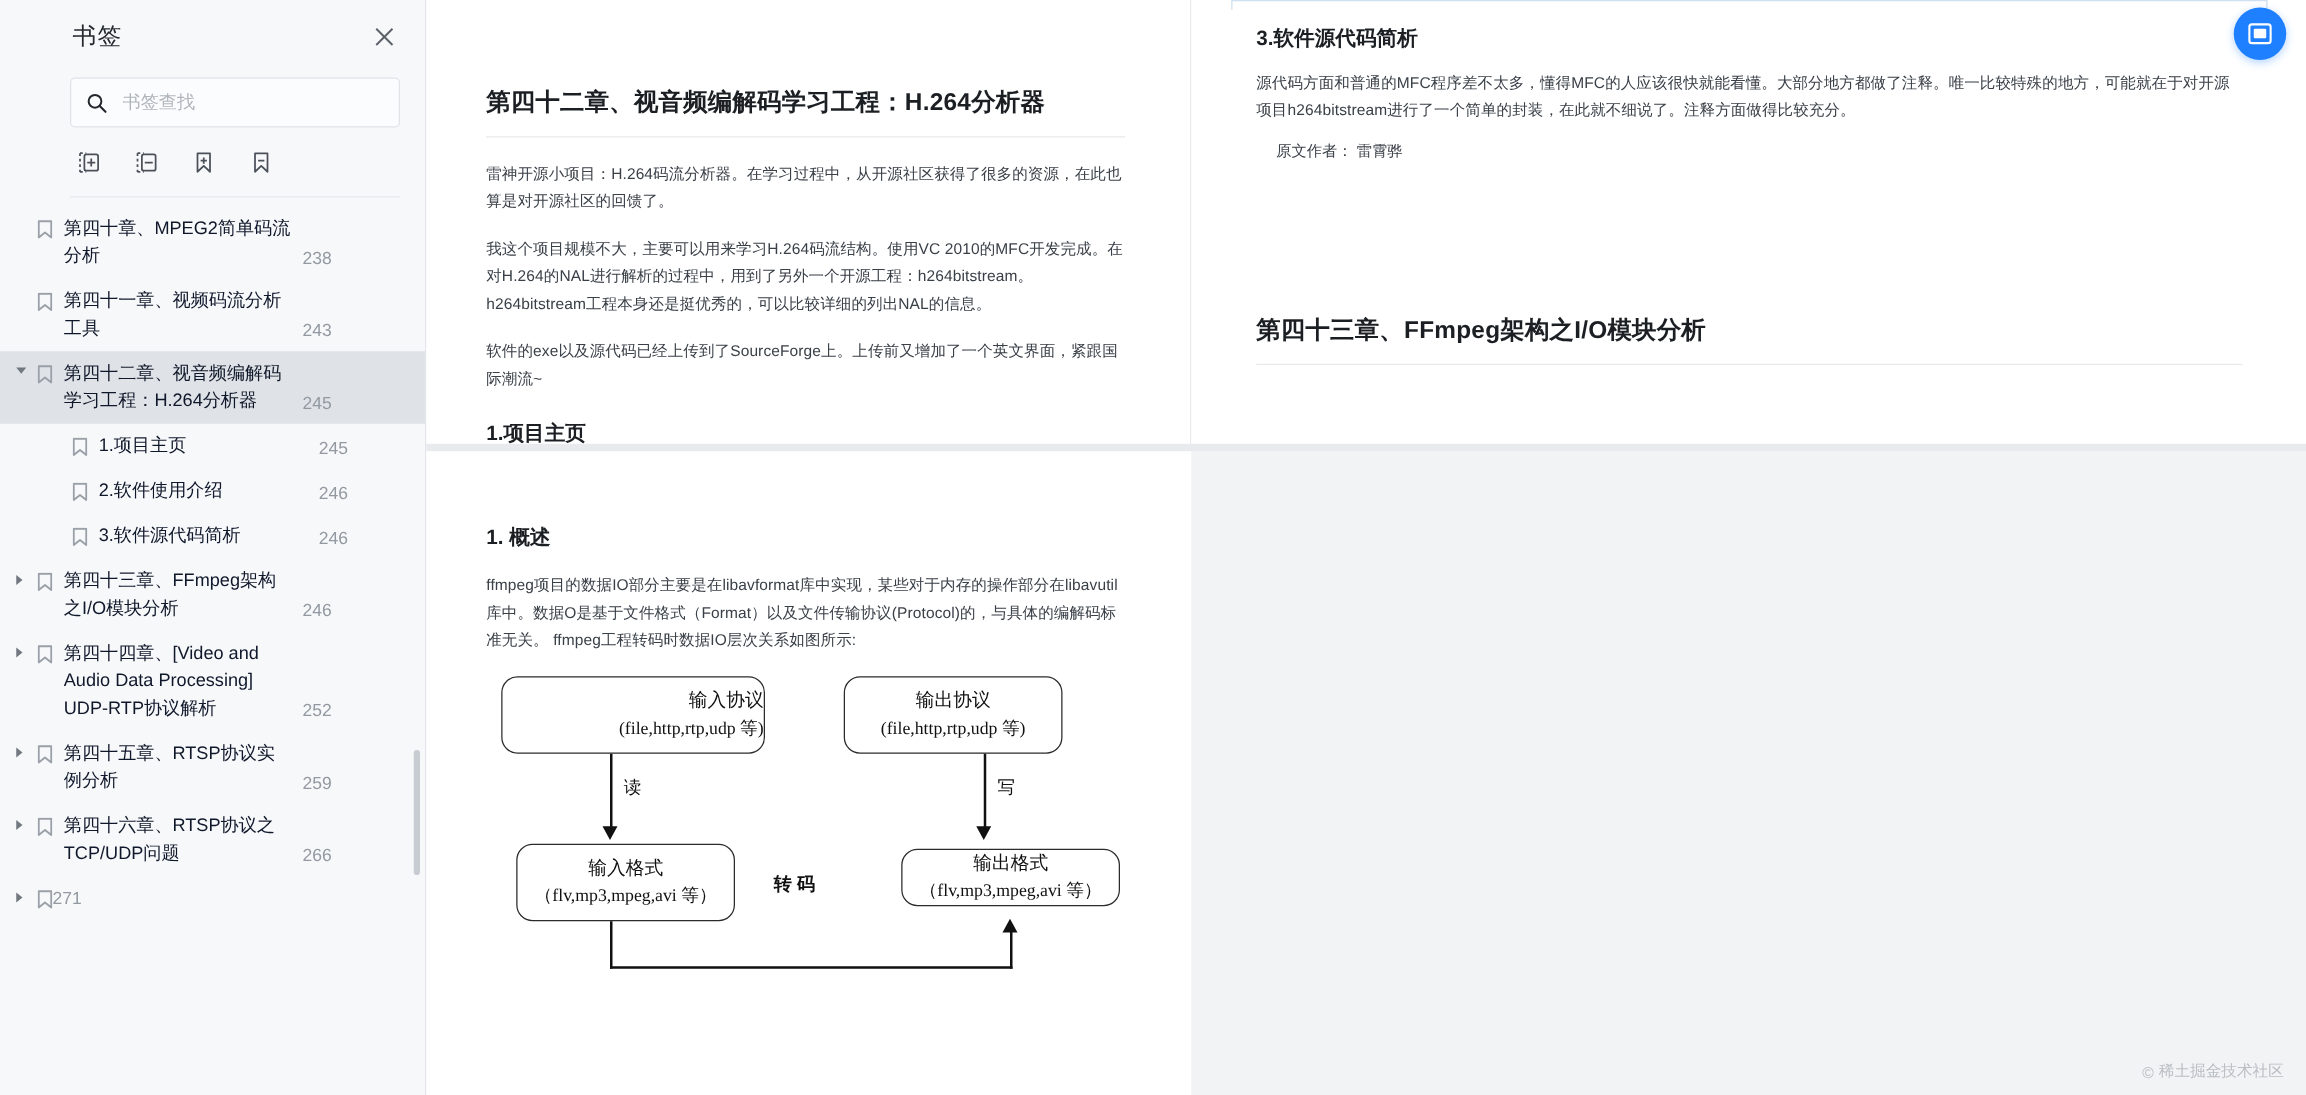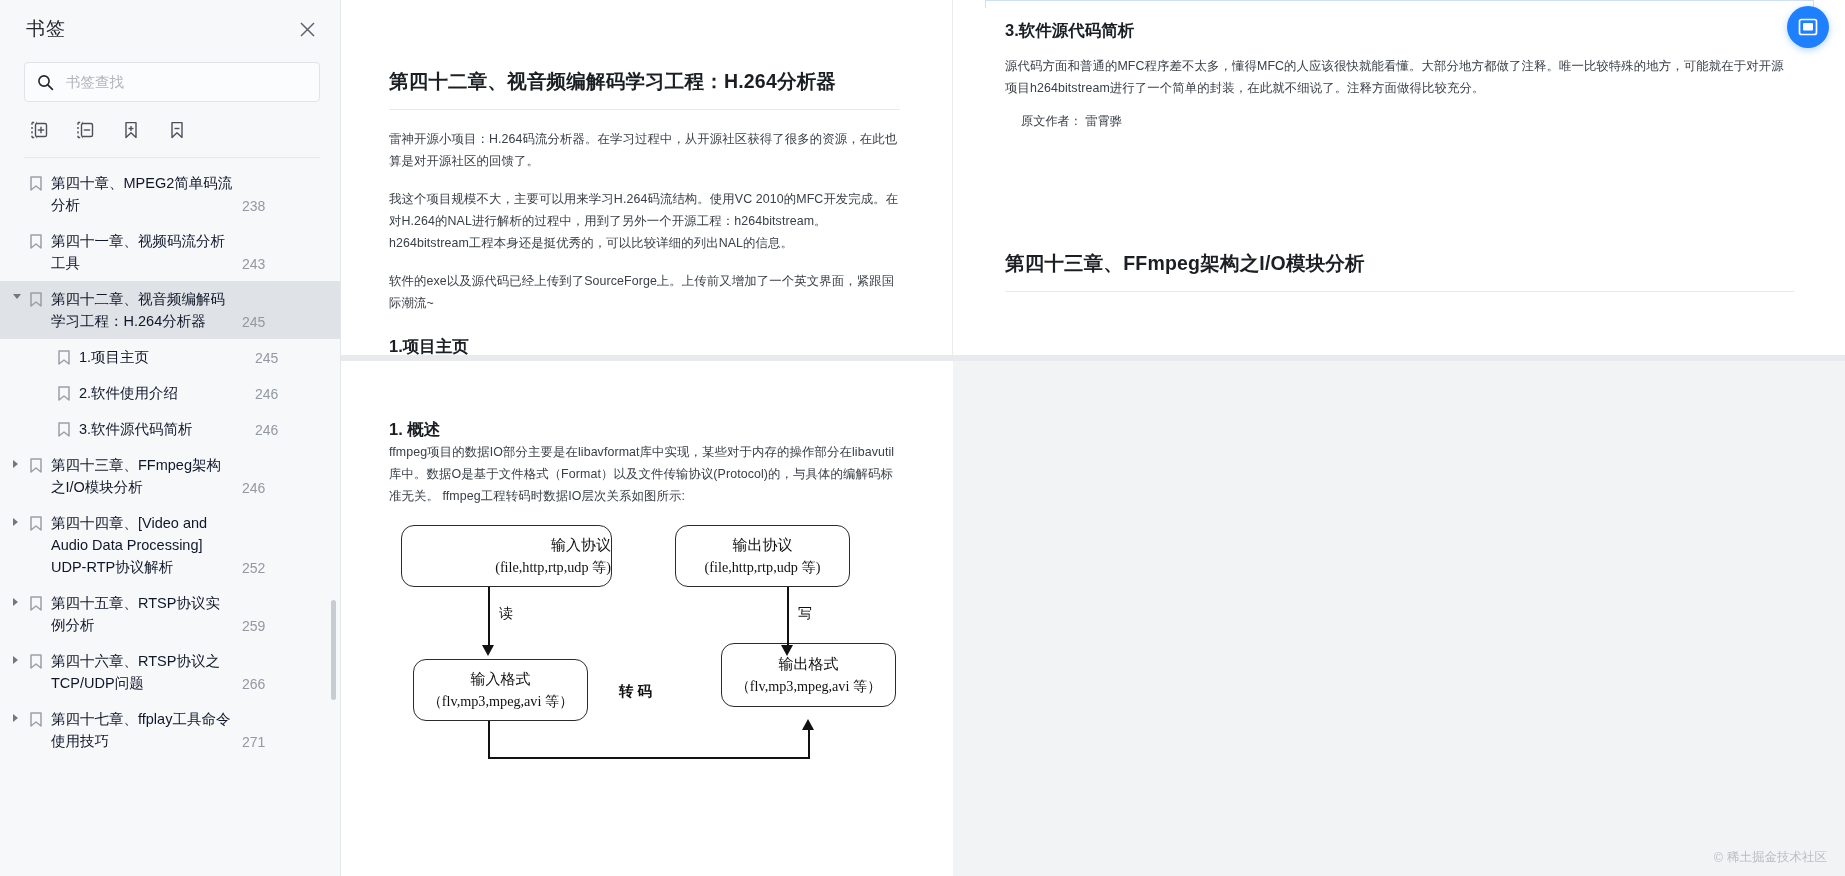--- a/index.html
+++ b/index.html
@@ -12,20 +12,21 @@
   .app { position: relative; width: 1845px; height: 876px; display: flex; }
 
   
   .sidebar {
     width: 341px; height: 876px;
     background: #f7f8fa;
     border-right: 1px solid #e4e6eb;
     position: relative;
     flex: 0 0 341px;
     overflow: hidden;
+    padding-left: 32px;
   }
   .sb-header {
     height: 58px;
     display: flex; align-items: center;
     padding: 0 20px 0 26px;
   }
   .sb-title { font-size: 19px; color: #24292f; letter-spacing: 1px; }
   .sb-close {
     margin-left: auto;
     width: 26px; height: 26px;
@@ -186,21 +187,21 @@
     margin: -8px -20px 12px -20px; background: #fff;
   }
   .p2 h2 { margin-bottom: 13px; }
   .p2 p { margin-bottom: 14px; }
   .p2 .author { font-size: 12.2px; color: #3a4048; margin-left: 16px; }
   .p2 h1 { margin-top: 120px; }
   .p2 .doc-rule { margin-top: 14px; }
 
   
   .p3 { padding: 58px 52px 0 48px; }
-  .p3 h2 { }
+  .p3 h2 { margin-bottom: 16px; }
   .p3 p { }
 
   
   .p4 { position: relative; }
 
   
   .fc { position: relative; width: 100%; height: 100%; }
   .node {
     position: absolute;
     border: 1.6px solid #2b2b2b;
@@ -440,21 +441,20 @@
         </div>
         <div class="tree-item">
           <div class="tw-arrow">
             <div class="tri-right"></div>
           </div>
           <div class="tw-bm">
             <svg width="12" height="15" viewBox="0 0 12 15">
               <path d="M1 1 L11 1 L11 14 L6 10 L1 14 Z" fill="none" stroke="#9aa0a8" stroke-width="1.5" stroke-linejoin="round"></path>
             </svg>
           </div>
-          <div class="tw-label">第四十七章、ffplay工具命令使用技巧</div>
           <div class="tw-page">271</div>
         </div>
       </div>
 
     <div class="sb-scroll"></div>
   </aside>
 
   <main class="main">
     <div class="pagegrid">
 
@@ -498,21 +498,21 @@
           <div class="node" style="left:286px; top:18px; width:175px; height:62px;">
             <span class="l1">输出协议</span>
             <span class="l2">(file,http,rtp,udp 等)</span>
           </div>
 
           <div class="node" style="left:24px; top:152px; width:175px; height:62px;">
             <span class="l1">输入格式</span>
             <span class="l2">（flv,mp3,mpeg,avi 等）</span>
           </div>
 
-          <div class="node" style="left:332px; top:136px; width:175px; height:64px;">
+          <div class="node" style="left:332px; top:156px; width:175px; height:46px;">
             <span class="l1">输出格式</span>
             <span class="l2">（flv,mp3,mpeg,avi 等）</span>
           </div>
 
           <div class="edge v" style="left:99px; top:80px; height:60px;"></div>
           <div class="arrow-d" style="left:93px; top:138px;"></div>
           <div class="elabel cn" style="left:110px; top:98px;">读</div>
 
           <div class="edge v" style="left:398px; top:80px; height:60px;"></div>
           <div class="arrow-d" style="left:392px; top:138px;"></div>

